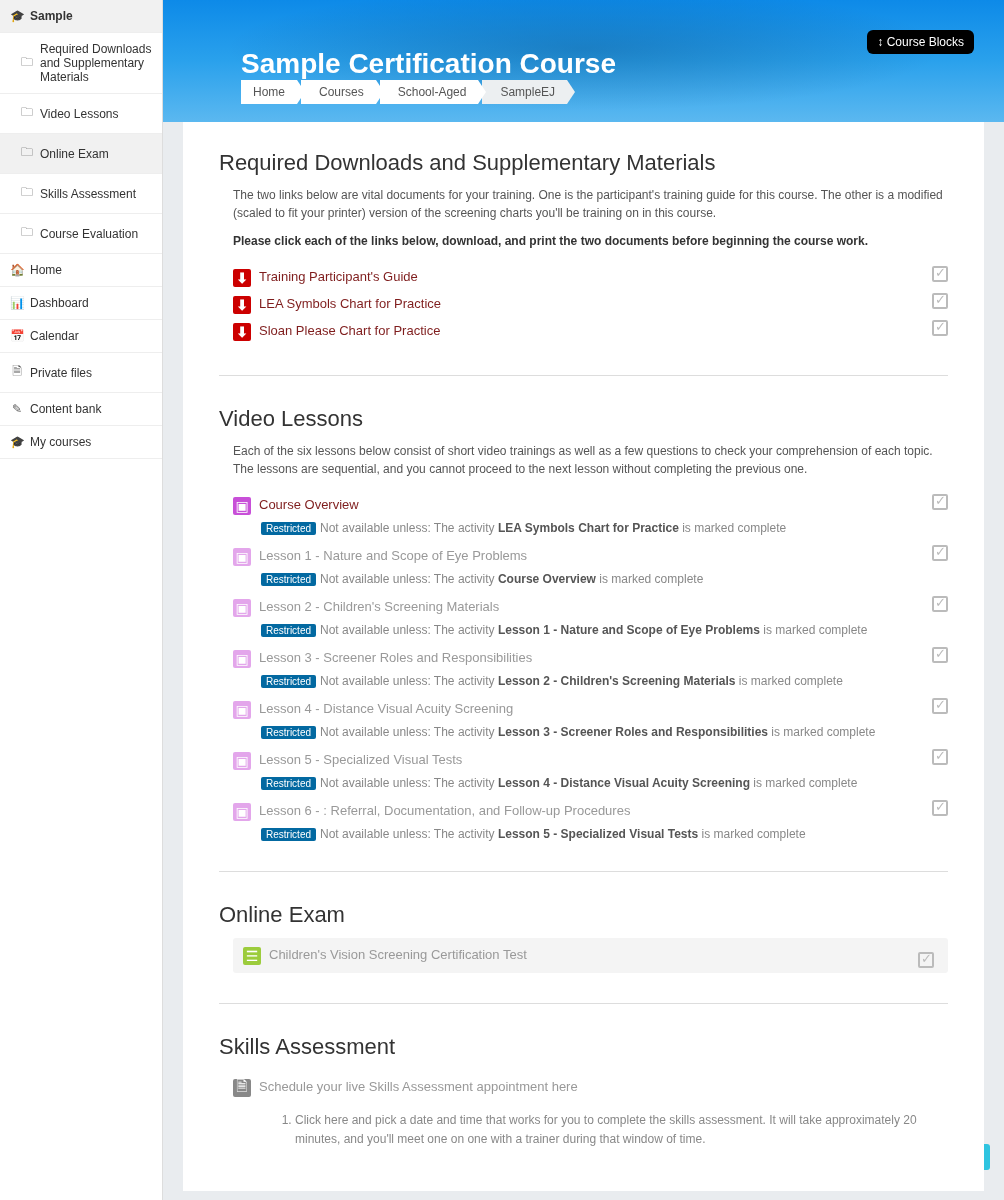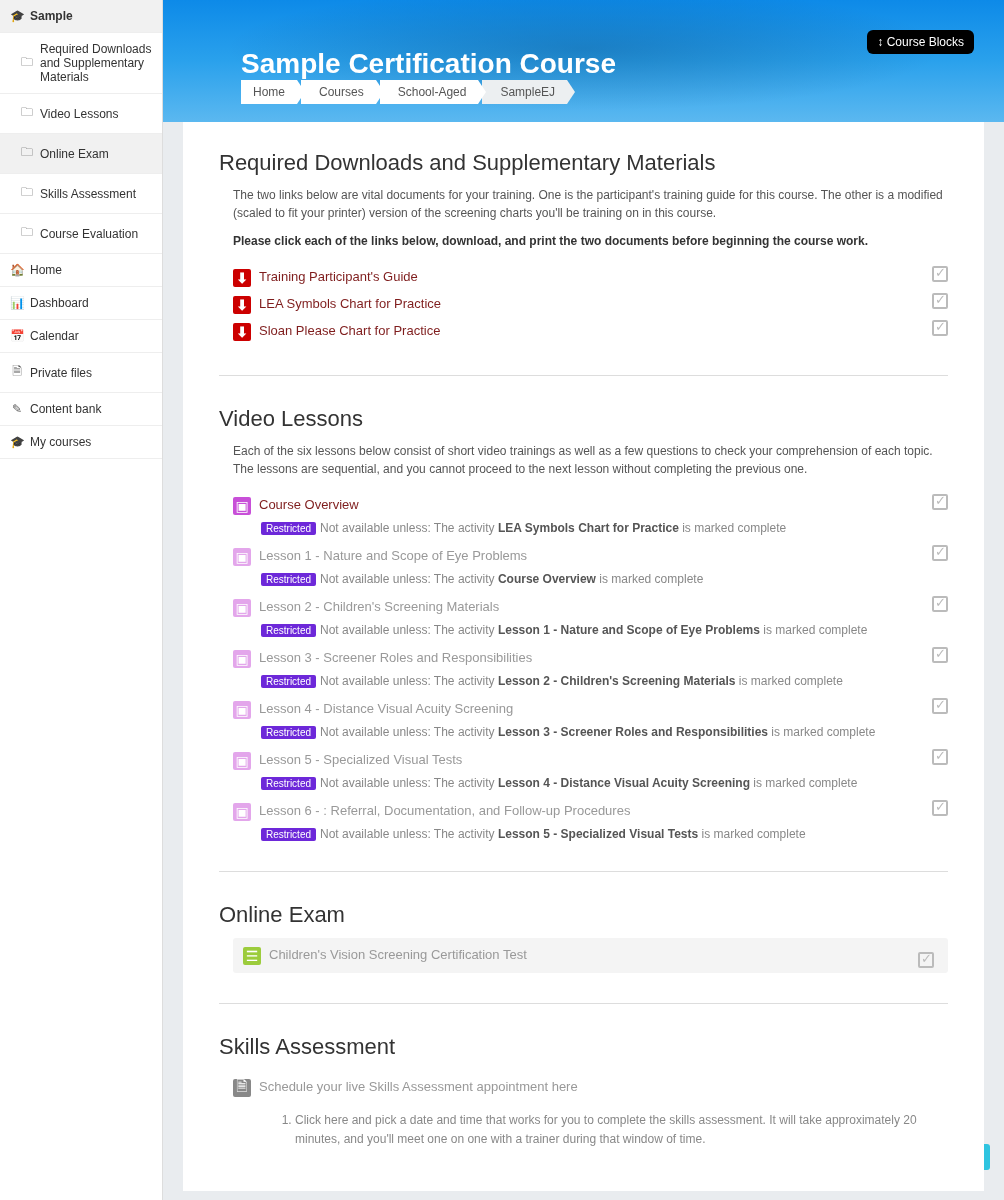--- a/index.html
+++ b/index.html
@@ -47,21 +47,21 @@
   .lesson-icon { background: #c84fd8; color: #fff; }
   .lesson-icon.dim { opacity: 0.5; }
   .quiz-icon { background: #9ccc3c; color: #fff; }
   .page-icon { background: #888; color: #fff; }
   .act-label { font-size: 13px; color: #7f1d1d; padding-top: 1px; }
   .act-label.dim { color: #999; }
   .completion { position: absolute; right: 0; top: 2px; width: 16px; height: 16px; border: 2px solid #bbb; border-radius: 2px; }
   .completion::after { content: "✓"; position: absolute; top: -3px; left: 1px; color: #bbb; font-size: 13px; }
 
   .restriction { margin: 2px 0 8px 42px; font-size: 12px; color: #888; }
-  .restriction .badge { background: #6d28d9; color: #fff; font-size: 10px; padding: 1px 5px; border-radius: 2px; margin-right: 4px; }
+  .restriction .badge { background: #0369a1; color: #fff; font-size: 10px; padding: 1px 5px; border-radius: 2px; margin-right: 4px; }
   .restriction b { color: #555; }
   .restriction .u { text-decoration: underline; }
 
   hr.sep { border: none; border-top: 1px solid #ddd; margin: 30px 0; }
 
   .skills-list { margin: 10px 0 0 44px; font-size: 12px; color: #888; line-height: 1.6; }
   .skills-list li { margin-bottom: 2px; }
   ol.skills-list { padding-left: 18px; }
 
   .exam-wrap { background: #f4f4f4; padding: 8px 10px; border-radius: 3px; margin-left: 14px; position: relative; }

